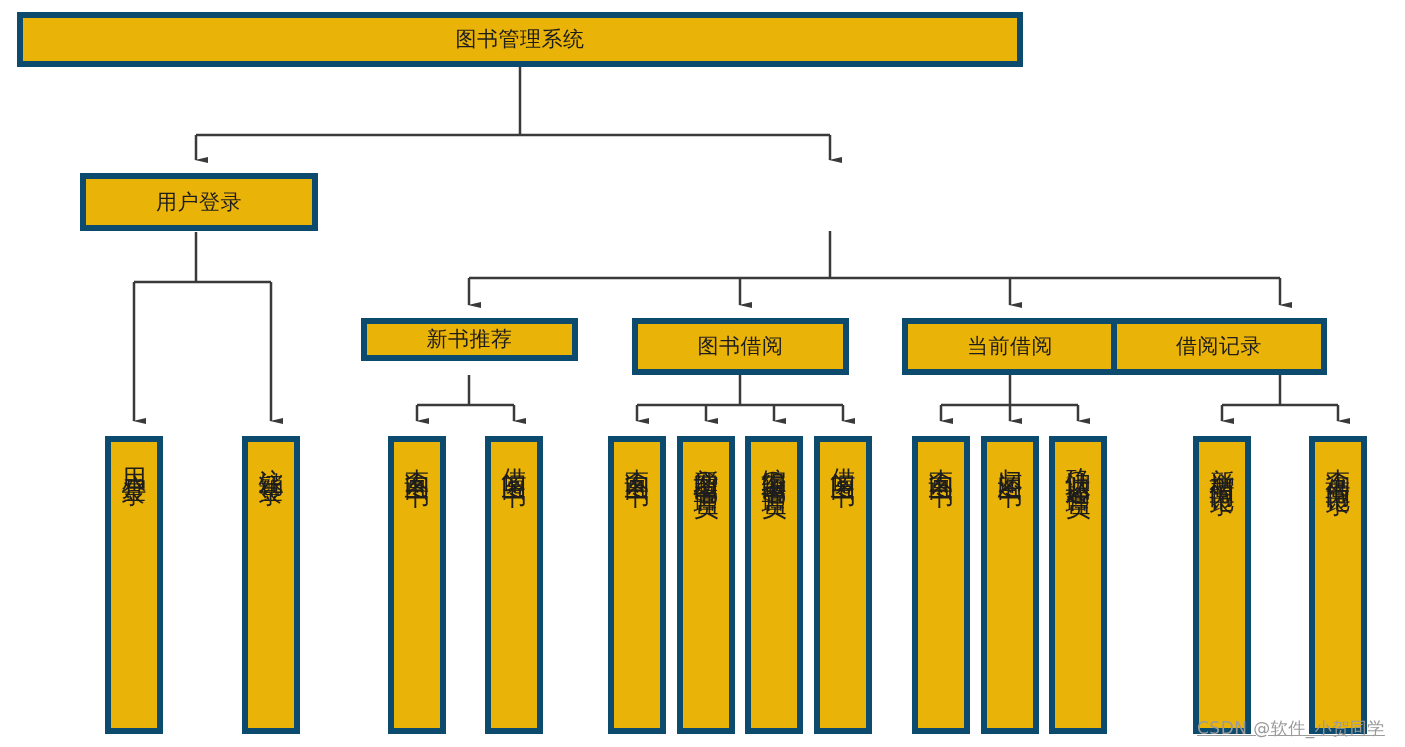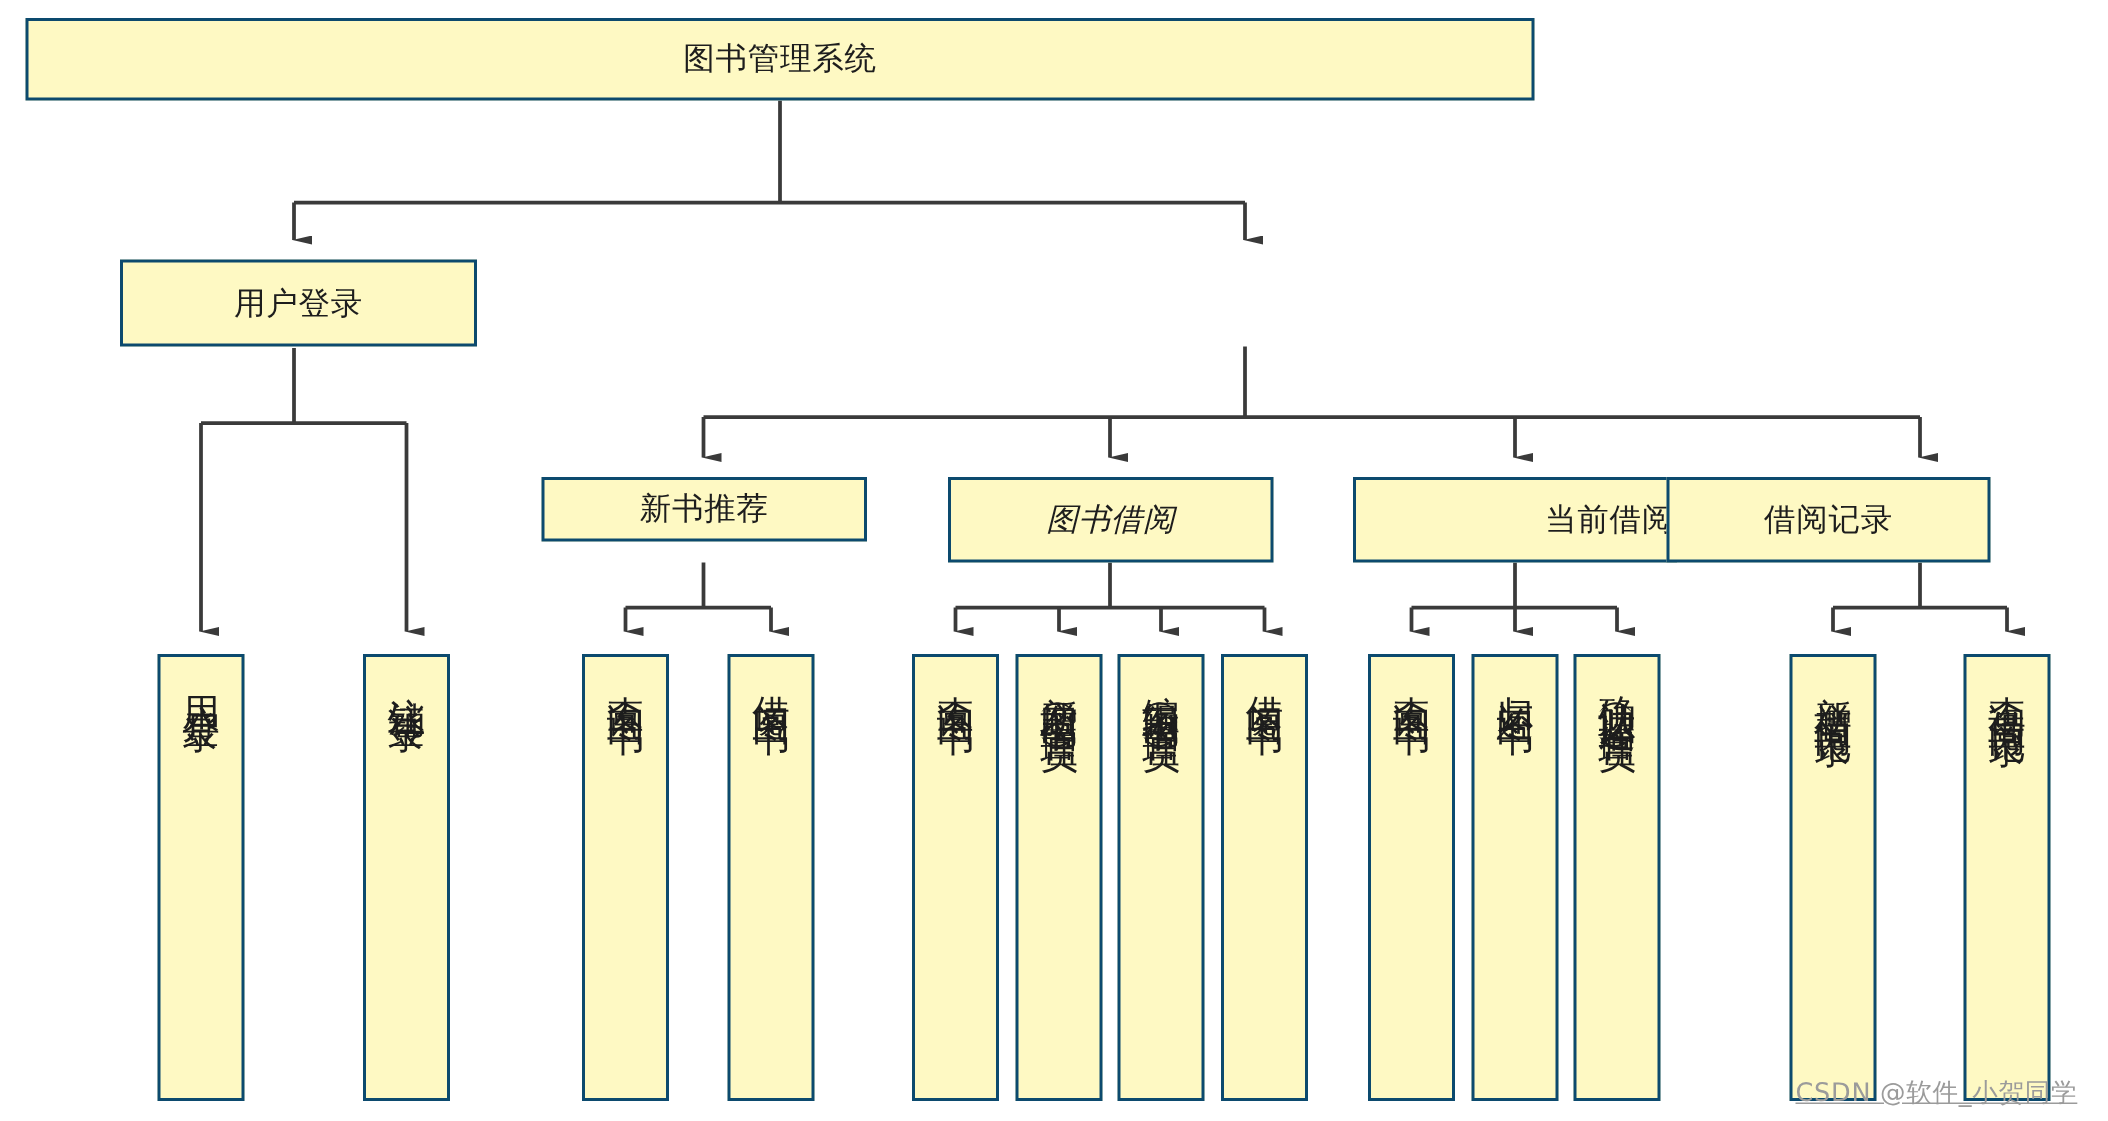--- a/index.html
+++ b/index.html
@@ -16,22 +16,22 @@
   }
   svg#wires{
     position:absolute;
     left:0; top:0;
     width:1405px; height:747px;
     pointer-events:none;
   }
   .node{
     position:absolute;
     box-sizing:border-box;
-    background:#fef9c3;
-    border:2px solid #0c4a6e;
+    background:#eab308;
+    border:6px solid #0c4a6e;
     display:flex;
     align-items:center;
     justify-content:center;
     text-align:center;
   }
   .node .lbl{
     font-size:21px;
     line-height:1.15;
     color:#1d1d1d;
     letter-spacing:0.5px;
@@ -125,25 +125,25 @@
 
   <div class="node h-node" style="left:80px;top:173px;width:238px;height:58px;">
     <span class="lbl">用户登录</span>
   </div>
 
 
   <div class="node h-node" style="left:361px;top:318px;width:217px;height:43px;">
     <span class="lbl">新书推荐</span>
   </div>
 
-  <div class="node h-node" style="left:632px;top:318px;width:217px;height:57px;font-style:italic;">
+  <div class="node h-node" style="left:632px;top:318px;width:217px;height:57px;">
     <span class="lbl">图书借阅</span>
   </div>
 
-  <div class="node h-node" style="left:902px;top:318px;width:216px;height:57px;justify-content:flex-end;">
+  <div class="node h-node" style="left:902px;top:318px;width:216px;height:57px;">
     <span class="lbl">当前借阅</span>
   </div>
 
   <div class="node h-node" style="left:1111px;top:318px;width:216px;height:57px;">
     <span class="lbl">借阅记录</span>
   </div>
 
   <div class="node leaf" style="left:105px;top:436px;width:58px;height:298px;">
     <span class="lbl">用户登录</span>
   </div>

